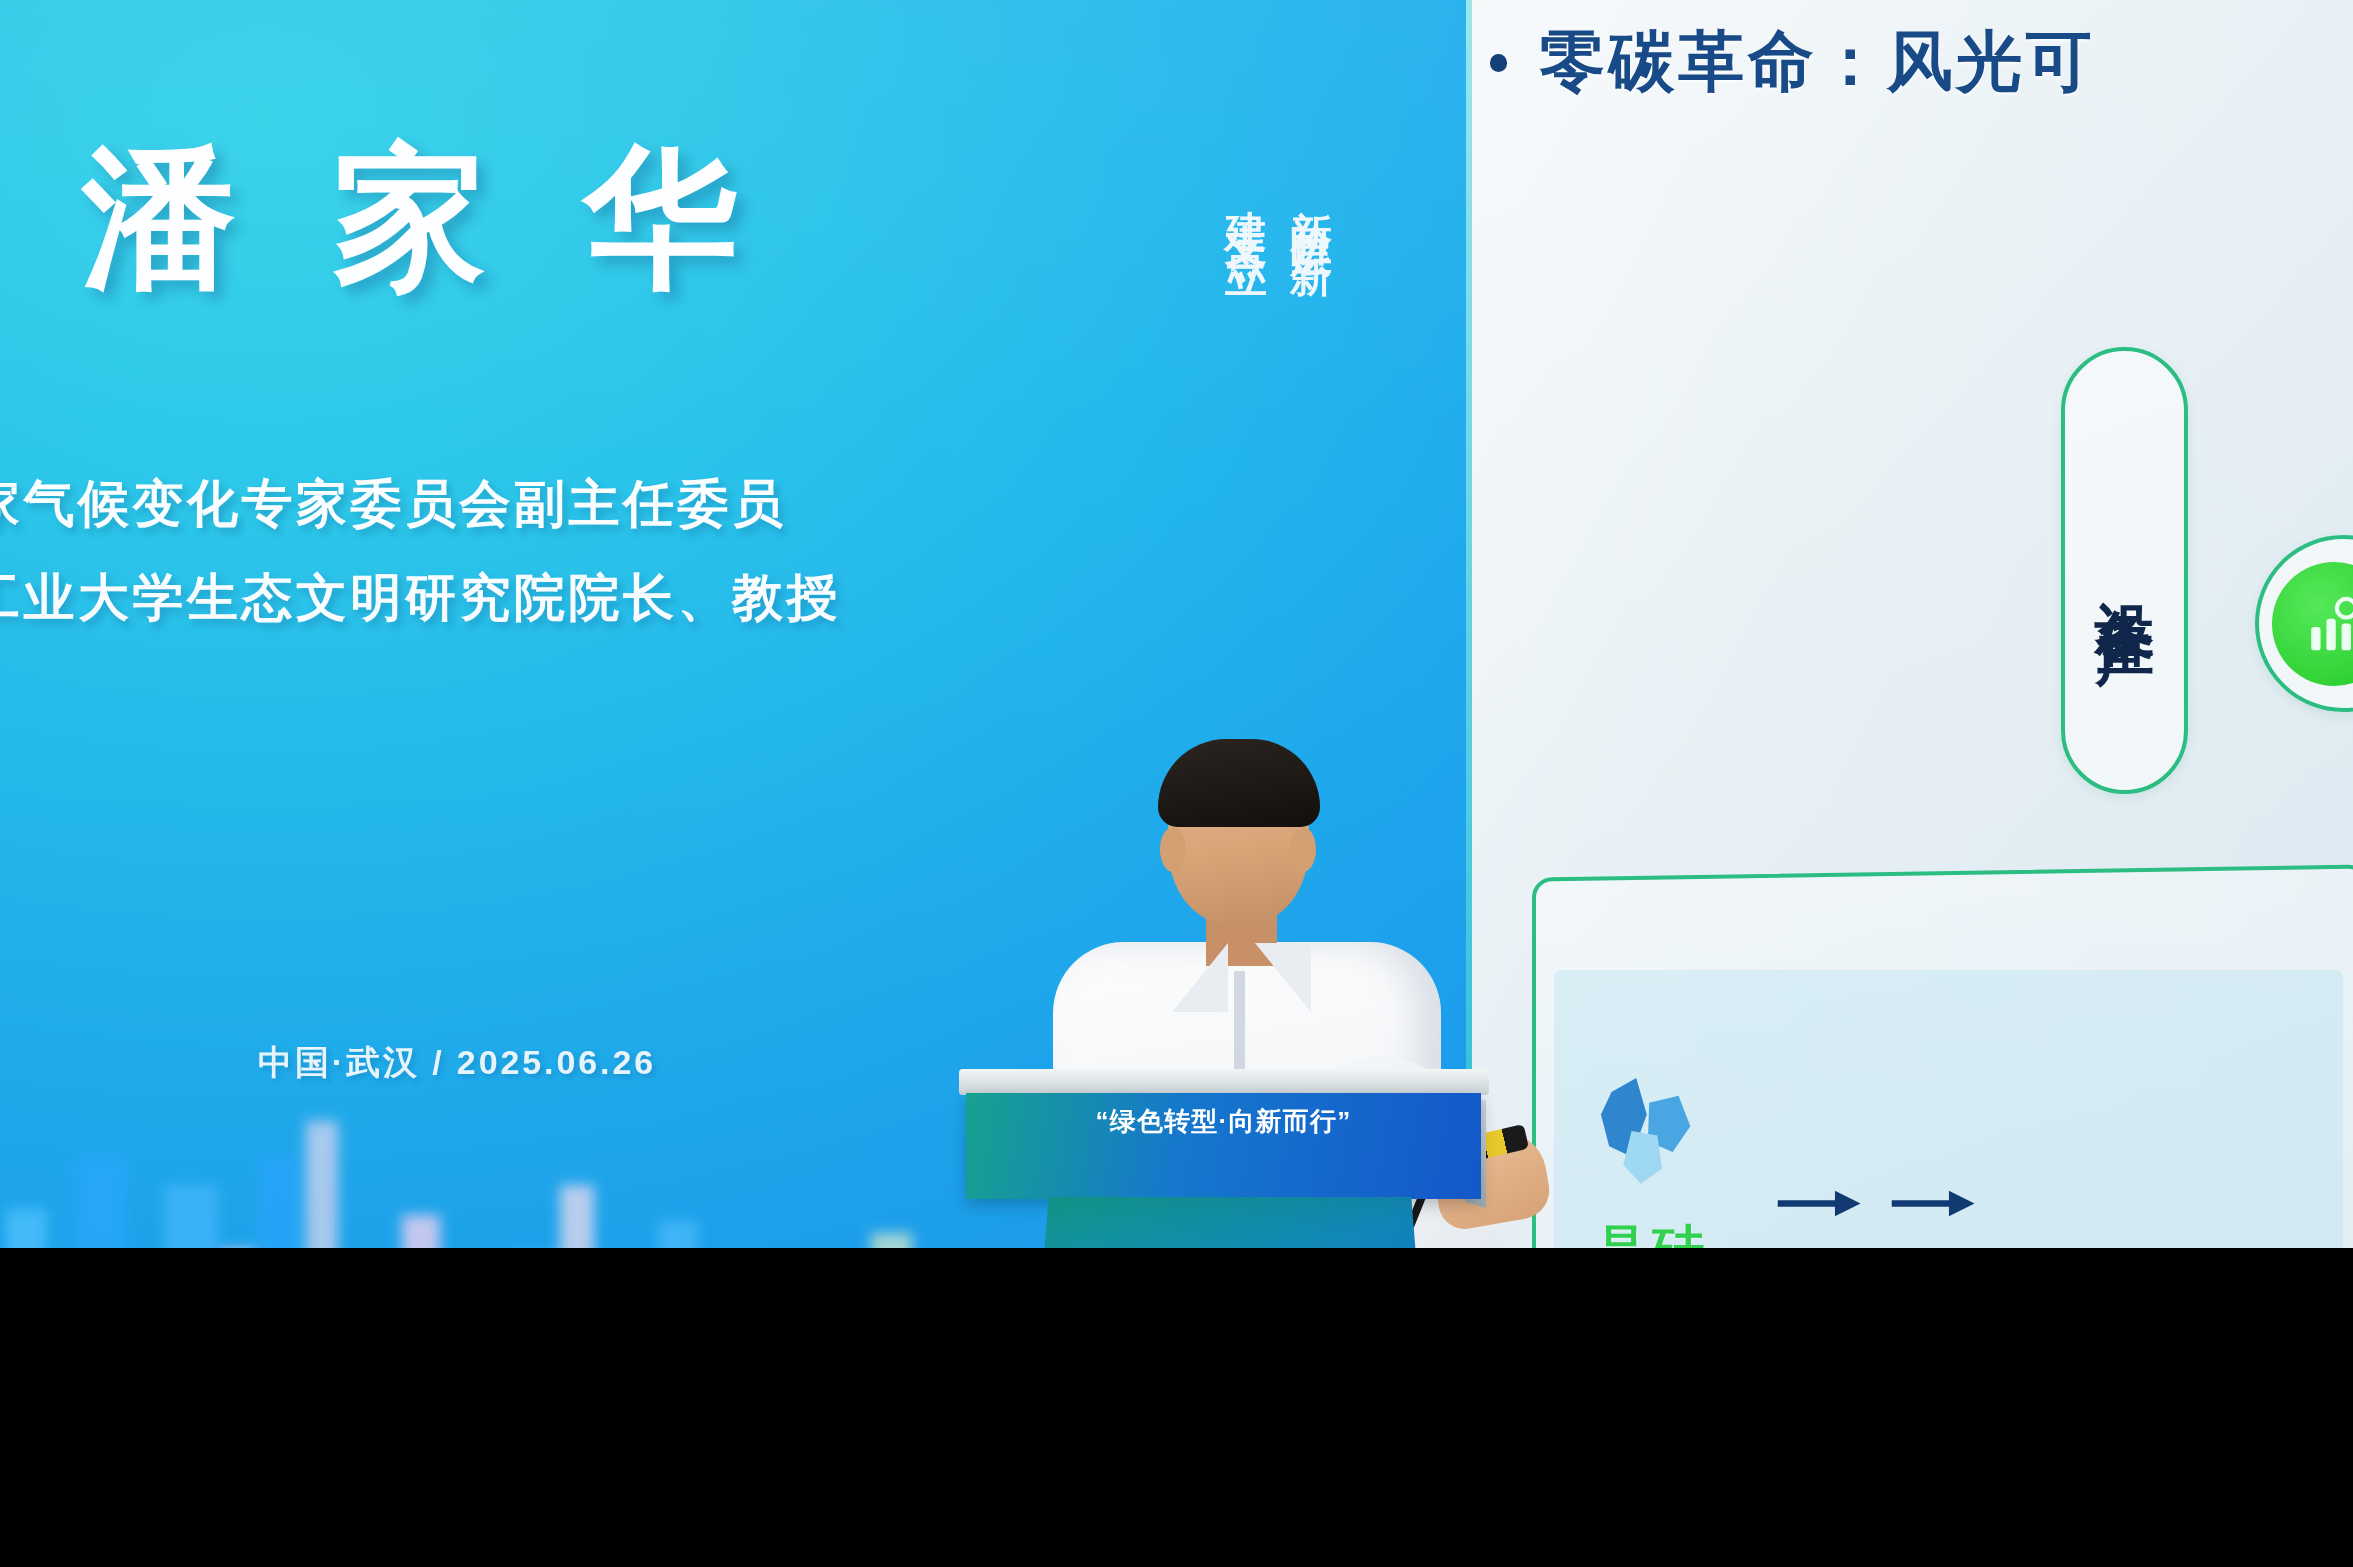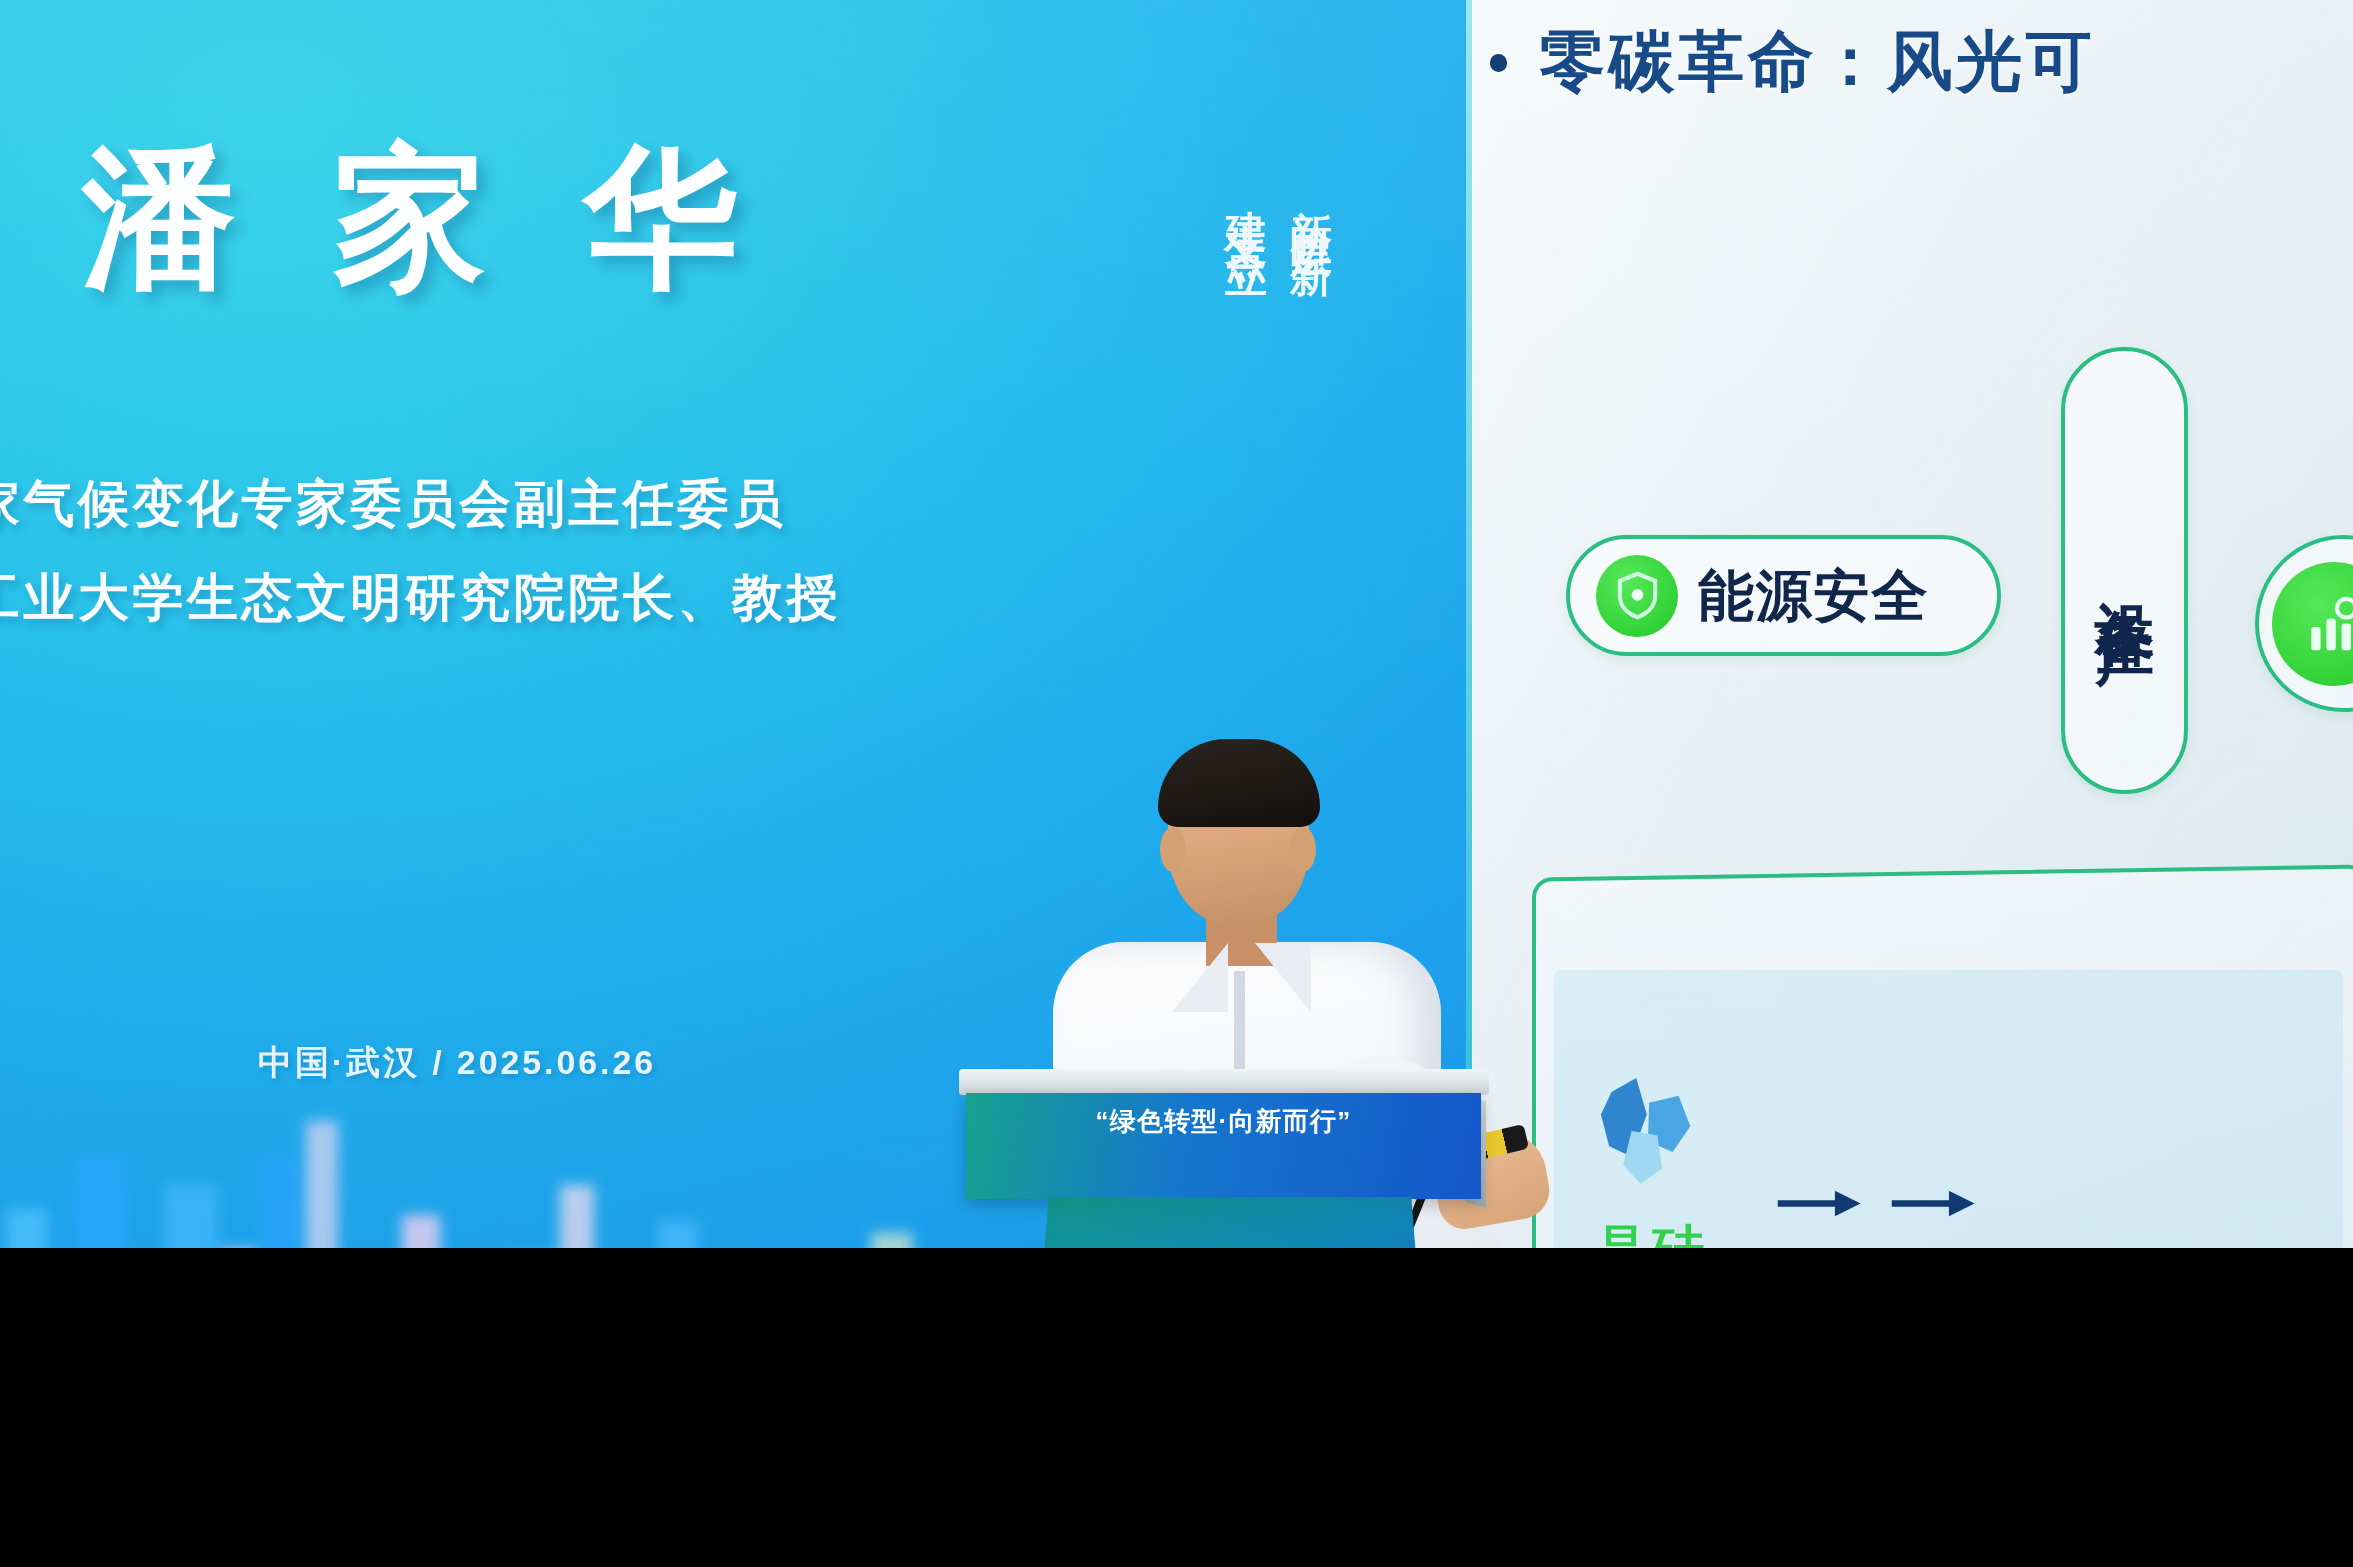--- a/index.html
+++ b/index.html
@@ -278,29 +278,20 @@
   <div class="slide">
     <div class="slide-sheen"></div>
 
     <div class="bullet-row">
       <span class="bullet-dot"></span>
       <span class="bullet-text">零碳革命：风光可</span>
     </div>
 
     <div class="badge-row">
 
-      <div class="pill h">
-        <span class="pill-icon">
-          <svg width="47" height="51" viewBox="0 0 80 86" aria-hidden="true">
-            <path d="M40 6 L70 18 V44 C70 62 56 74 40 80 C24 74 10 62 10 44 V18 Z" fill="none" stroke="#cffbe0" stroke-width="7"></path>
-            <circle cx="40" cy="42" r="10" fill="#eafff2"></circle>
-          </svg>
-        </span>
-        <span class="pill-label">能源安全</span>
-      </div>
 
       <div class="pill v">
         <span class="pill-label">设备生产</span>
       </div>
 
       <div class="pill circ">
         <span class="pill-icon">
           <svg width="76" height="76" viewBox="0 0 130 130" aria-hidden="true">
             <circle cx="86" cy="38" r="16" fill="none" stroke="#eafff2" stroke-width="7"></circle>
             <rect x="26" y="70" width="16" height="40" rx="5" fill="#eafff2"></rect>

